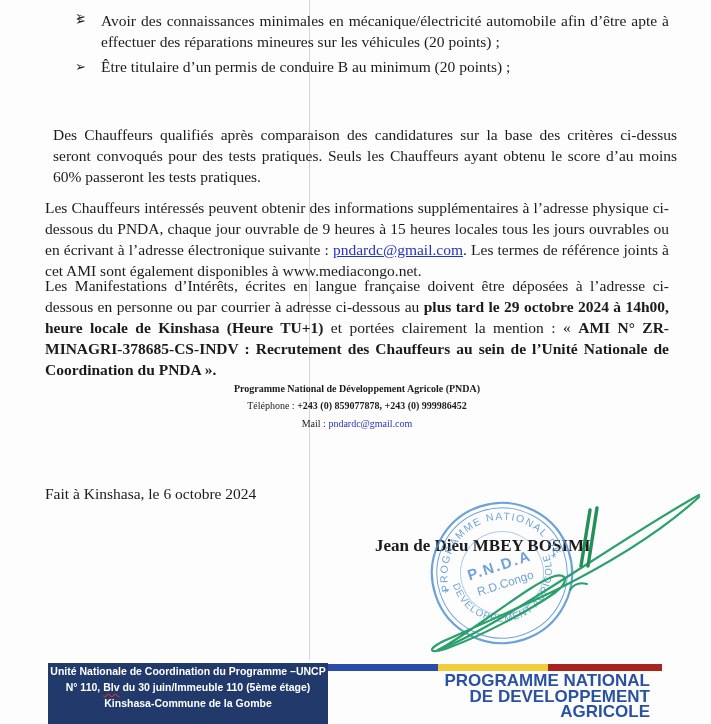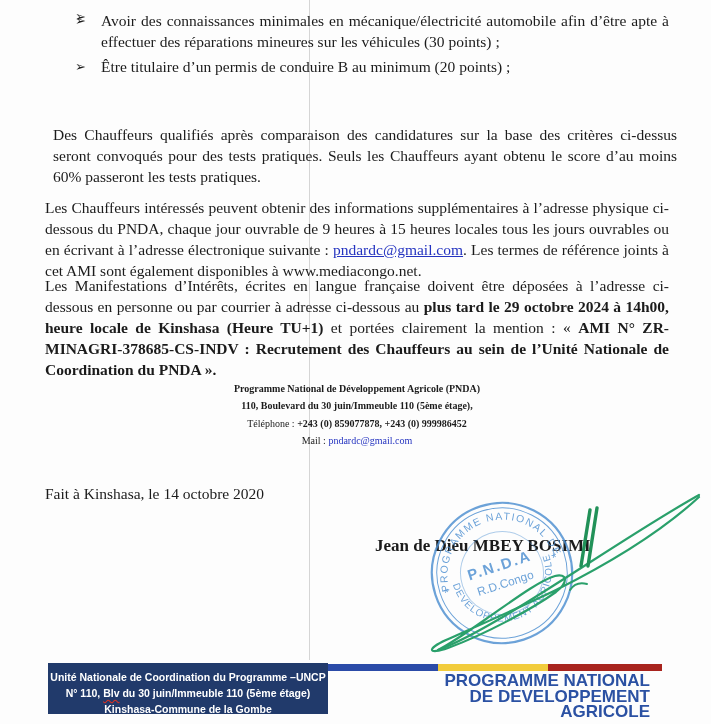--- a/index.html
+++ b/index.html
@@ -36,25 +36,25 @@
   .signatory-name {
     left: 375px; top: 536px;
     font-size: 17px; font-weight: bold; z-index: 2; white-space: nowrap;
   }
   .stamp-wrap { left: 428px; top: 499px; width: 148px; height: 148px; z-index: 3;
     transform: rotate(-18deg); opacity: .82; }
   .stamp-wrap svg { width: 100%; height: 100%; }
   .sig-wrap { left: 318px; top: 478px; width: 395px; height: 190px; z-index: 4; pointer-events: none; }
   
   .footer-box {
-    left: 48px; top: 663px; width: 280px; height: 51px;
+    left: 48px; top: 663px; width: 280px; height: 61px;
     background: #213a6b; color: #ffffff;
     font-family: "Liberation Sans", sans-serif;
     font-size: 10.5px; font-weight: bold; text-align: center;
-    padding-top: 6px; line-height: 16px; z-index: 5;
+    line-height: 16px; z-index: 5;
   }
   .misspelled {
     text-decoration-line: underline;
     text-decoration-style: wavy;
     text-decoration-color: #e03020;
     text-underline-offset: 2px;
   }
   .flag-bar { left: 328px; top: 664px; height: 7px; display: flex; z-index: 5; }
   .flag-bar .seg-blue   { width: 110px; background: #2b4ba8; }
   .flag-bar .seg-yellow { width: 110px; background: #f2cc3c; }
@@ -71,42 +71,41 @@
 
 <div class="page">
   <div class="scan-line"></div>
 
   <ul class="criteria body-text abs">
     <li>
       <span class="arrow">➢</span>
     </li>
     <li>
       <span class="arrow">➢</span>
-      <span>Avoir des connaissances minimales en mécanique/électricité automobile afin d’être apte à effectuer des réparations mineures sur les véhicules (30 points) ;</span>
+      <span>Avoir des connaissances minimales en mécanique/électricité automobile afin d’être apte à effectuer des réparations mineures sur les véhicules (20 points) ;</span>
     </li>
     <li>
       <span class="arrow">➢</span>
       <span>Être titulaire d’un permis de conduire B au minimum (20 points) ;</span>
     </li>
   </ul>
 
   <p class="body-text abs para-tests">Des Chauffeurs qualifiés après comparaison des candidatures sur la base des critères ci-dessus seront convoqués pour des tests pratiques. Seuls les Chauffeurs ayant obtenu le score d’au moins 60% passeront les tests pratiques.</p>
 
   <p class="body-text abs para-info"><span>Les Chauffeurs intéressés peuvent obtenir des informations supplémentaires à l’adresse physique ci-dessous du PNDA, chaque jour ouvrable de 9 heures à 15 heures locales tous les jours ouvrables ou en écrivant à l’adresse électronique suivante : </span><a class="email-link">pndardc@gmail.com</a><span>.  Les termes de référence joints à cet AMI sont également disponibles à www.mediacongo.net.</span></p>
 
   <p class="body-text abs para-deadline"><span>Les Manifestations d’Intérêts, écrites en langue française doivent être déposées à l’adresse ci-dessous en personne ou par courrier à adresse ci-dessous au </span><b>plus tard le 29 octobre 2024 à 14h00, heure locale de Kinshasa (Heure TU+1)</b><span> et portées clairement la mention : « </span><b>AMI N° ZR-MINAGRI-378685-CS-INDV : Recrutement des Chauffeurs au sein de l’Unité Nationale de Coordination du PNDA ».</b></p>
 
   <div class="abs contact-block">
     <div><b>Programme National de Développement Agricole (PNDA)</b></div>
-    <div><b>110, Boulevard du 30 juin/Immeuble 110 (5ème étage),</b></div>
     <div><span>Téléphone : </span><b>+243 (0) 859077878, +243 (0) 999986452</b></div>
     <div><span>Mail : </span><a class="email-link no-underline">pndardc@gmail.com</a></div>
   </div>
 
-  <div class="abs date-line">Fait à Kinshasa, le 14 octobre 2020</div>
+  <div class="abs date-line">Fait à Kinshasa, le 6 octobre 2024</div>
 
   <div class="abs signatory-name">Jean de Dieu MBEY BOSIMI</div>
 
   <div class="abs stamp-wrap">
     <svg viewBox="0 0 150 150">
       <g fill="none" stroke="#4d8fd1">
         <circle cx="75" cy="75" r="71" stroke-width="2.2"></circle>
         <circle cx="75" cy="75" r="66" stroke-width="1"></circle>
         <circle cx="75" cy="75" r="42" stroke-width="1" opacity="0.55"></circle>
       </g>

